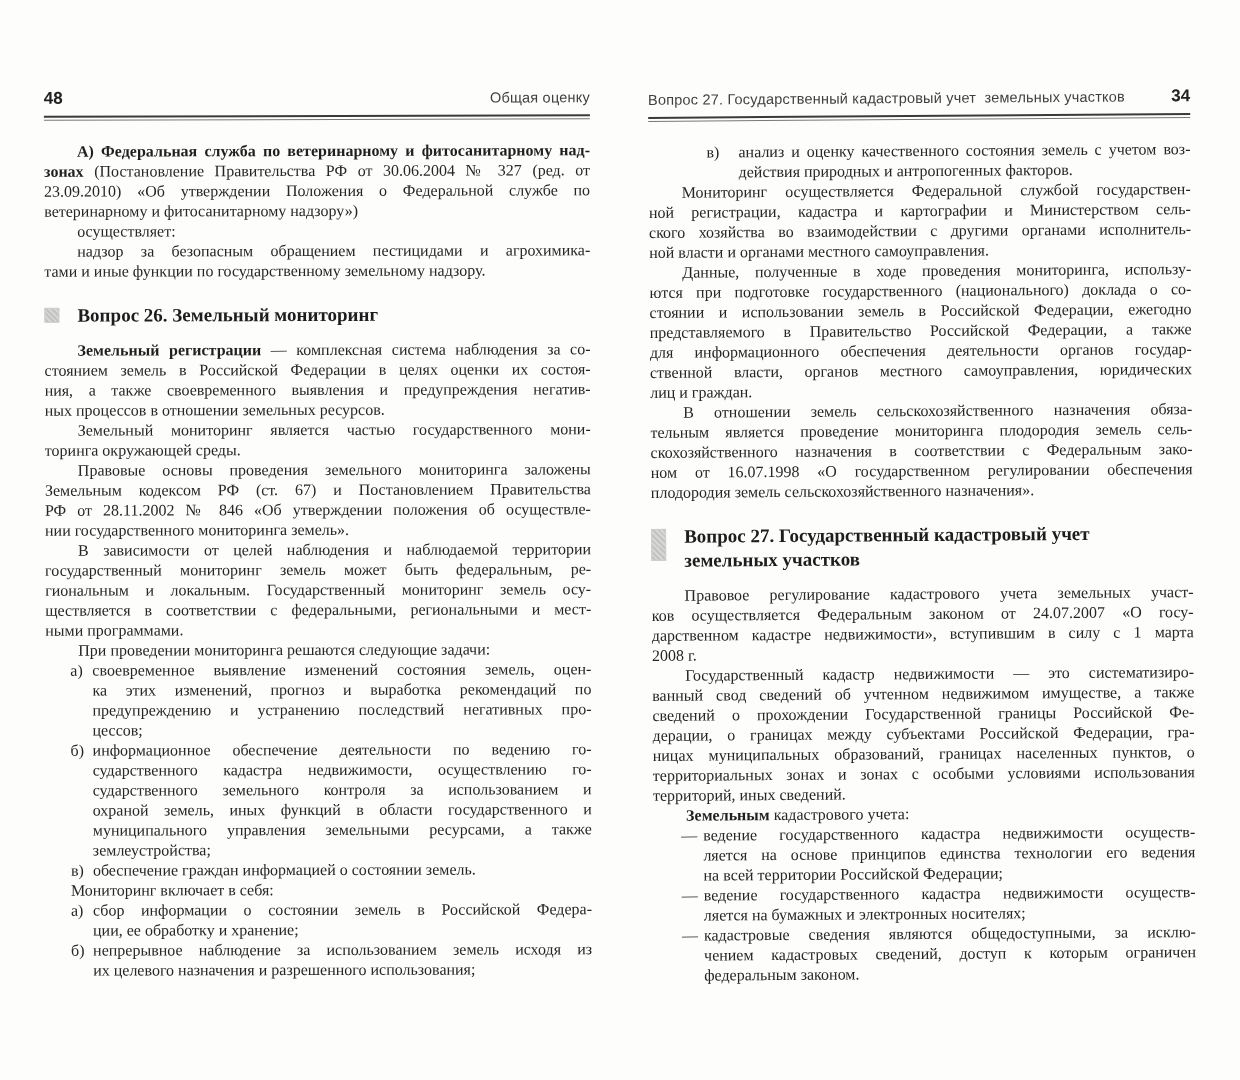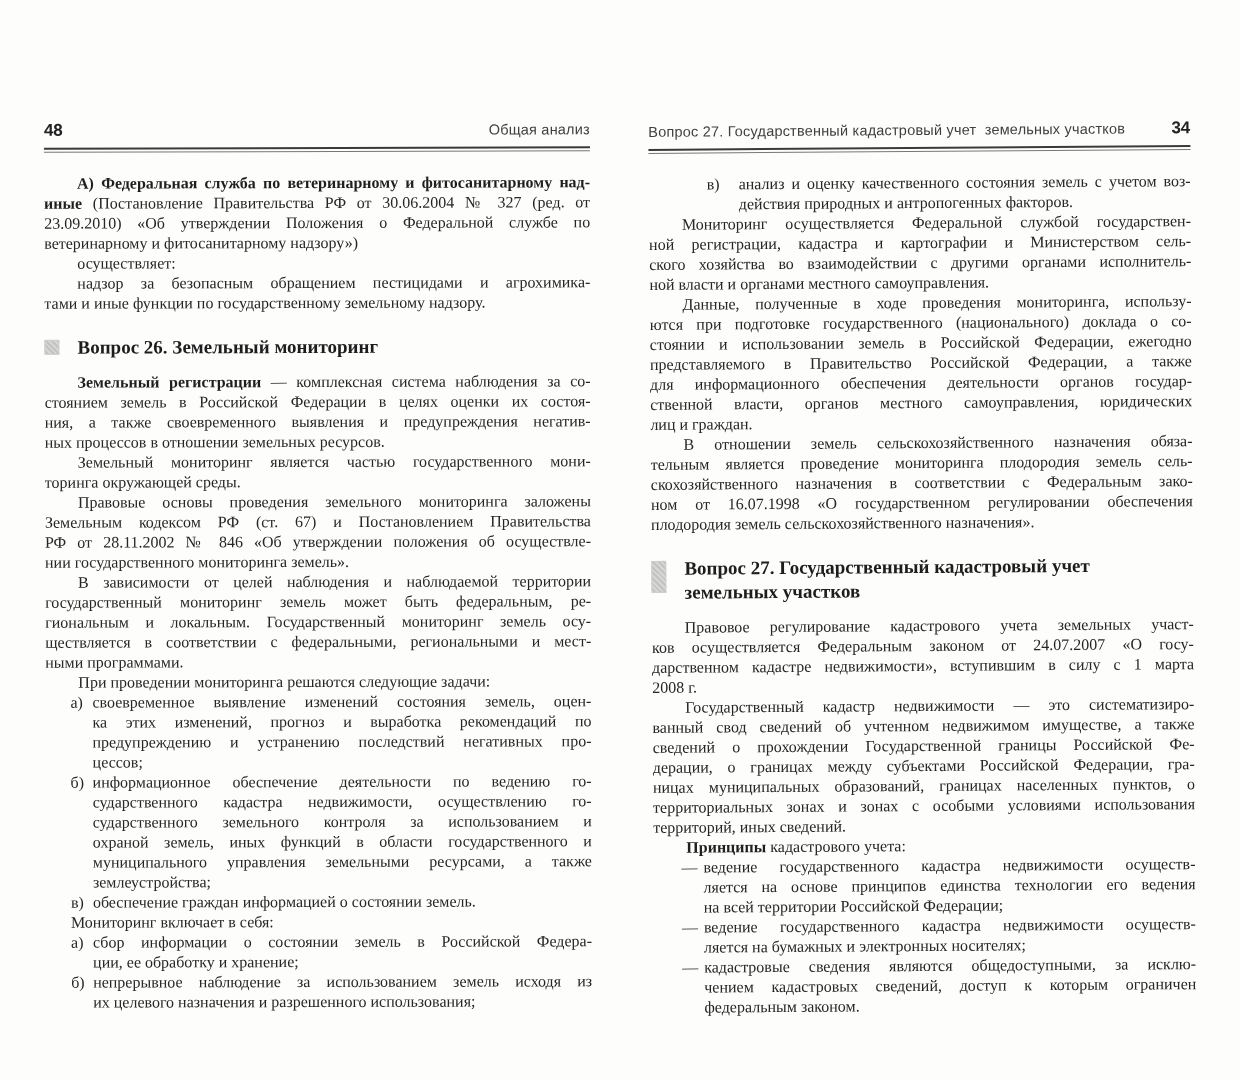--- a/index.html
+++ b/index.html
@@ -7,21 +7,21 @@
     width:1240px;height:1080px;overflow:hidden;position:relative;
     background:#fdfdfc;
     font-family:"Liberation Serif","DejaVu Serif",serif;
     color:#262626;
   }
   .page{position:absolute;top:88px;}
   .page-left{left:45px;width:546px;transform:rotate(-0.15deg);}
   .page-right{left:648px;width:542px;transform:rotate(-0.4deg);transform-origin:50% 0;}
   .runhead{display:flex;justify-content:space-between;align-items:baseline;
     font-family:"Liberation Sans","DejaVu Sans",sans-serif;}
-  .pagenum{font-weight:bold;font-size:17px;color:#222;margin-top:32px;}
+  .pagenum{font-weight:bold;font-size:17px;color:#222;}
   .rh-title{font-size:14.5px;color:#3f3f3f;white-space:pre;letter-spacing:.2px;}
   .rule{margin-top:7px;height:2px;border-top:2px solid #3a3a3a;border-bottom:1px solid #777;}
   .pbody{margin-top:21px;font-size:16px;line-height:20px;}
   .ln{height:20px;overflow:hidden;}
   .j{text-align:justify;text-align-last:justify;}
   .lastln{text-align:left;}
   .blk{margin:0;}
   .h{position:relative;font-weight:bold;font-size:19px;line-height:24px;
      padding-left:33px;margin:22px 0 13px 0;color:#1d1d1d;}
   .h .hln{height:24px;overflow:hidden;}
@@ -31,27 +31,27 @@
   .item{position:relative;}
   .mk{position:absolute;top:0;line-height:20px;}
   b{font-weight:bold;color:#1f1f1f;}
 </style>
 </head>
 <body>
 
 <div class="page page-left">
   <div class="runhead">
     <span class="pagenum">48</span>
-    <span class="rh-title">Общая анализ</span>
+    <span class="rh-title">Общая оценку</span>
   </div>
   <div class="rule"></div>
   <div class="pbody" id="left-body">
       <div class="blk">
         <div class="ln j" style="padding-left: 33px;"><b>А) Федеральная служба по ветеринарному и фитосанитарному над-</b></div>
-        <div class="ln j"><b>иные </b>(Постановление Правительства РФ от 30.06.2004 № 327 (ред. от</div>
+        <div class="ln j"><b>зонах </b>(Постановление Правительства РФ от 30.06.2004 № 327 (ред. от</div>
         <div class="ln j">23.09.2010) «Об утверждении Положения о Федеральной службе по</div>
         <div class="ln lastln">ветеринарному и фитосанитарному надзору»)</div>
       </div>
       <div class="blk">
         <div class="ln lastln" style="padding-left: 33px;">осуществляет:</div>
       </div>
       <div class="blk">
         <div class="ln j" style="padding-left: 33px;">надзор за безопасным обращением пестицидами и агрохимика-</div>
         <div class="ln lastln">тами и иные функции по государственному земельному надзору.</div>
       </div>
@@ -169,21 +169,21 @@
       <div class="blk">
         <div class="ln j" style="padding-left: 33px;">Государственный кадастр недвижимости — это систематизиро-</div>
         <div class="ln j">ванный свод сведений об учтенном недвижимом имуществе, а также</div>
         <div class="ln j">сведений о прохождении Государственной границы Российской Фе-</div>
         <div class="ln j">дерации, о границах между субъектами Российской Федерации, гра-</div>
         <div class="ln j">ницах муниципальных образований, границах населенных пунктов, о</div>
         <div class="ln j">территориальных зонах и зонах с особыми условиями использования</div>
         <div class="ln lastln">территорий, иных сведений.</div>
       </div>
       <div class="blk">
-        <div class="ln lastln" style="padding-left: 33px;"><b>Принципы </b>кадастрового учета:</div>
+        <div class="ln lastln" style="padding-left: 33px;"><b>Земельным </b>кадастрового учета:</div>
       </div>
       <div class="item" style="padding-left: 50px;">
         <span class="mk" style="left: 28px;">—</span>
         <div class="ln j">ведение государственного кадастра недвижимости осуществ-</div>
         <div class="ln j">ляется на основе принципов единства технологии его ведения</div>
         <div class="ln lastln">на всей территории Российской Федерации;</div>
       </div>
       <div class="item" style="padding-left: 50px;">
         <span class="mk" style="left: 28px;">—</span>
         <div class="ln j">ведение государственного кадастра недвижимости осуществ-</div>

